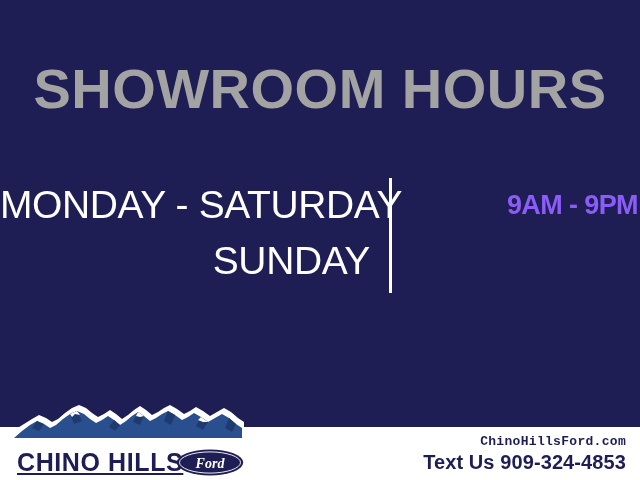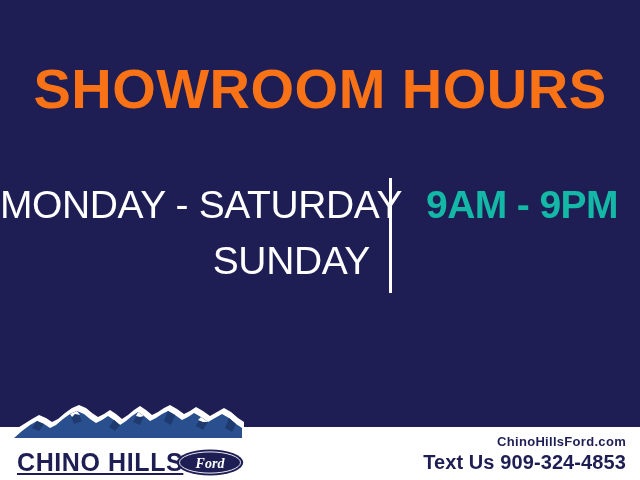--- a/index.html
+++ b/index.html
@@ -25,21 +25,21 @@
   
   #title-block {
     position: absolute;
     left: 0;
     top: 58px;
     width: 640px;
     text-align: center;
   }
   #title-text {
     display: inline-block;
-    color: #f97316;
+    color: #a3a3a3;
     font-family: "Liberation Sans", sans-serif;
     font-weight: bold;
     font-size: 56px;
     line-height: 62px;
     letter-spacing: 0.5px;
     white-space: nowrap;
   }
 
   
   #hours-block {
@@ -76,25 +76,25 @@
     font-weight: normal;
     font-size: 39px;
     line-height: 46px;
     letter-spacing: -0.4px;
     white-space: nowrap;
   }
   .hours-time {
     position: absolute;
     left: 406px;
     width: 232px;
-    text-align: center;
-    color: #14b8a6;
-    font-family: "Liberation Sans", sans-serif;
-    font-weight: bold;
-    font-size: 39px;
+    text-align: right;
+    color: #8b5cf6;
+    font-family: "Liberation Sans", sans-serif;
+    font-weight: bold;
+    font-size: 27px;
     line-height: 46px;
     letter-spacing: -0.6px;
     white-space: nowrap;
   }
 
   
   #footer-band {
     position: absolute;
     left: 0;
     top: 427px;
@@ -138,21 +138,21 @@
 
   
   #contact-block {
     position: absolute;
     right: 14px;
     top: 433px;
     text-align: right;
   }
   #contact-web {
     color: #1e1e55;
-    font-family: Liberation Sans, sans-serif;
+    font-family: Liberation Mono, monospace;
     font-weight: bold;
     font-size: 13px;
     line-height: 17px;
     letter-spacing: 0.3px;
     white-space: nowrap;
   }
   #contact-phone {
     color: #1e1e55;
     font-family: "Liberation Sans", sans-serif;
     font-weight: bold;

